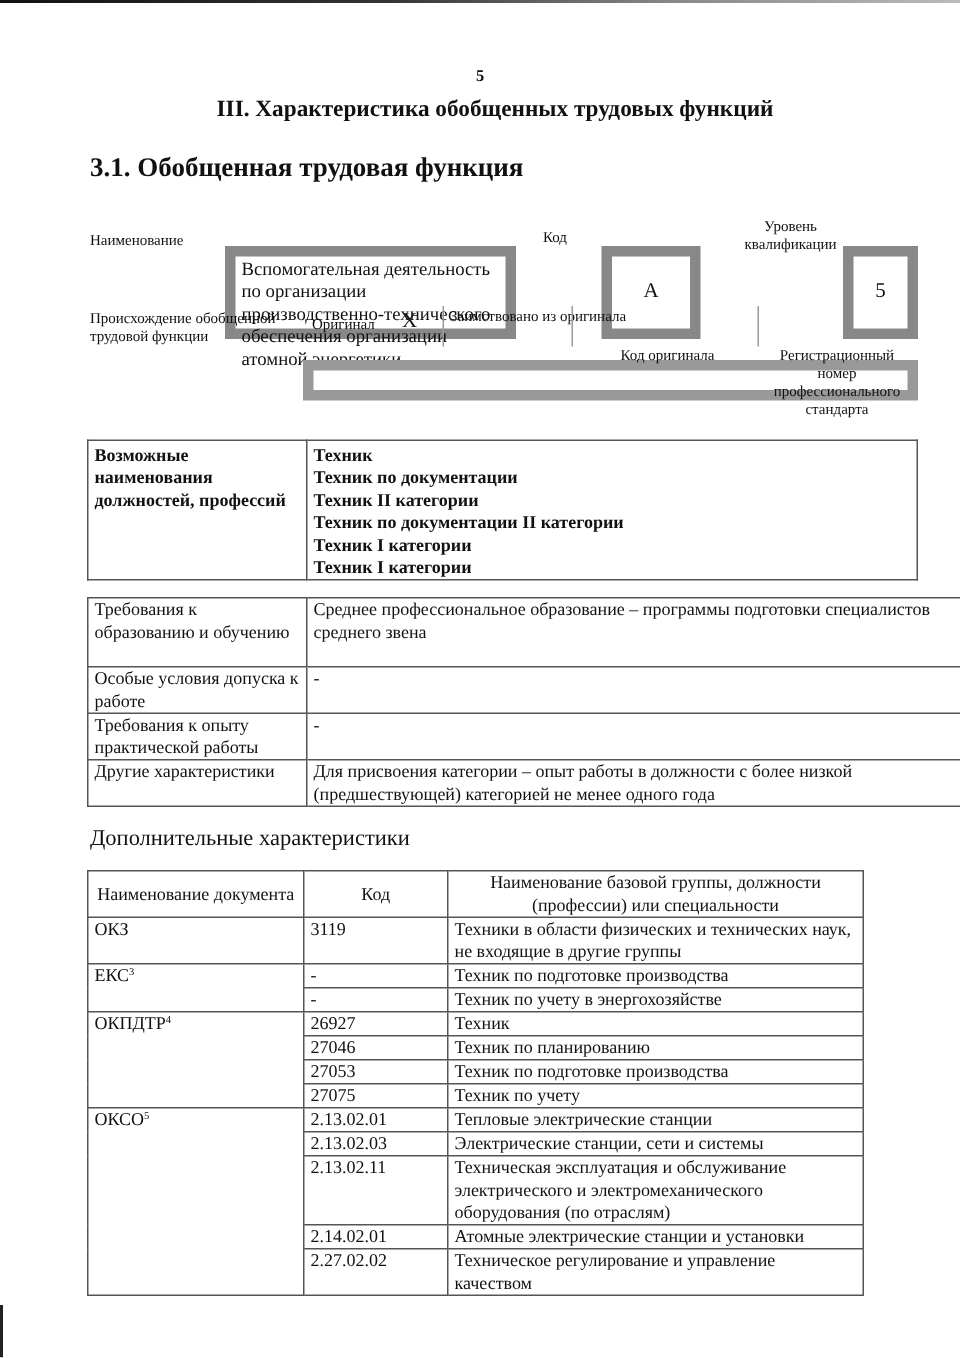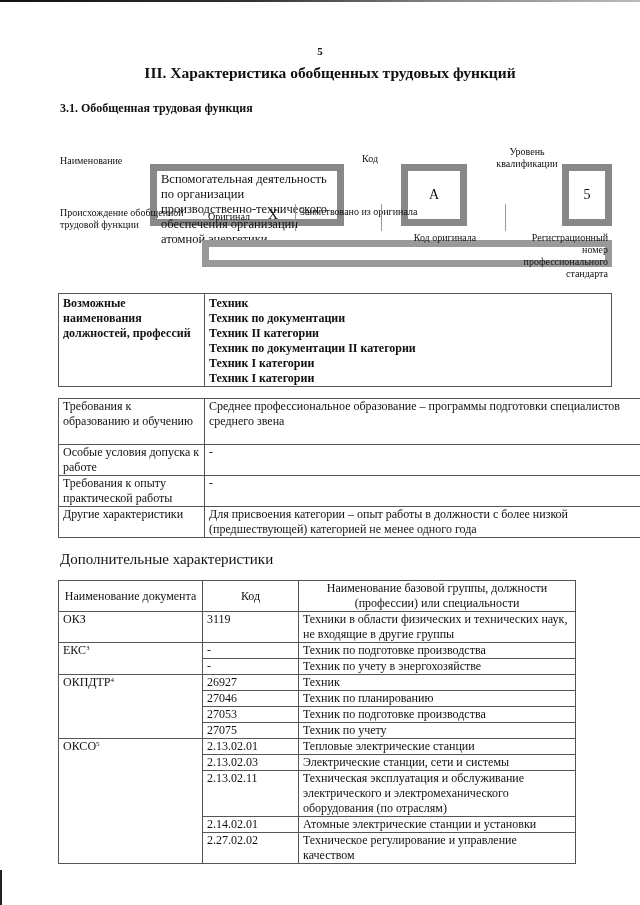--- a/index.html
+++ b/index.html
@@ -2,21 +2,21 @@
 <html><head>
 <meta charset="utf-8">
 <style>
   * { box-sizing: border-box; margin: 0; padding: 0; }
   html, body { width: 640px; height: 905px; background: #fff; overflow: hidden; }
   body { position: relative; font-family: "Liberation Serif", "DejaVu Serif", serif; color: #111; }
   .scan-top { position: absolute; left: 0; top: 0; width: 640px; height: 2px; background: linear-gradient(90deg,#111 0%,#333 40%,#888 70%,#bbb 100%); }
   .scan-left { position: absolute; left: 0; top: 870px; width: 2px; height: 35px; background: #222; }
   .page-num { position: absolute; top: 45px; left: 0; width: 640px; text-align: center; font-size: 11px; font-weight: bold; }
   .title { position: absolute; top: 64px; left: 0; width: 660px; text-align: center; font-size: 15.5px; font-weight: bold; }
-  .subtitle { position: absolute; top: 101px; left: 60px; font-size: 12px; font-weight: bold; }
+  .subtitle { position: absolute; top: 101px; left: 60px; font-size: 18px; font-weight: bold; }
   .abs { position: absolute; }
   .box { position: absolute; border: 7px solid #fca5a5; margin-top: 36px; }
   .small { font-size: 10px; line-height: 12px; }
   .t12 { font-size: 15px; line-height: 14.5px; }
   .t13 { font-size: 12.5px; line-height: 15px; }
   table { border-collapse: collapse; position: absolute; }
   td { border: 1px solid #555; vertical-align: top; font-size: 12px; line-height: 15px; padding: 0 4px; }
   .posts td { padding: 2px 4px 0 4px; font-weight: bold; }
   .extra td { padding: 0 4px; margin-top: 44px; }
   .extra th { border: 1px solid #555; font-weight: normal; font-size: 12px; line-height: 15px; text-align: center; vertical-align: middle; padding: 0 4px; }
@@ -41,21 +41,21 @@
 
 <div class="abs small" style="left:60px; top:207px; width:140px;">Происхождение обобщенной трудовой функции</div>
 <div class="box" style="left:202px; top:204px; width:410px; height:27px; border-color:#999;"></div>
 <div class="abs small" style="left:208px; top:211px;">Оригинал</div>
 <div class="abs" style="left:268px; top:207px; font-size:14px;">X</div>
 <div class="abs" style="left:295px; top:204px; width:1px; height:27px; background:#999;"></div>
 <div class="abs small" style="left:300px; top:206px;">Заимствовано из оригинала</div>
 <div class="abs" style="left:381px; top:204px; width:1px; height:27px; background:#999;"></div>
 <div class="abs" style="left:505px; top:204px; width:1px; height:27px; background:#999;"></div>
 <div class="abs small" style="left:400px; top:232px; width:90px; text-align:center;">Код оригинала</div>
-<div class="abs small" style="left:508px; top:232px; width:100px; text-align:right;">Регистрационный номер профессионального стандарта</div>
+<div class="abs small" style="left:508px; top:232px; width:100px; text-align:center;">Регистрационный номер профессионального стандарта</div>
 
 <table class="posts" style="left:58px; top:293px; width:554px;">
   <tbody>
       <tr>
     <td style="width:146px; height:90px;">Возможные наименования должностей, профессий</td>
     <td>
       <div>Техник</div>
       <div>Техник по документации</div>
       <div>Техник II категории</div>
       <div>Техник по документации II категории</div>

